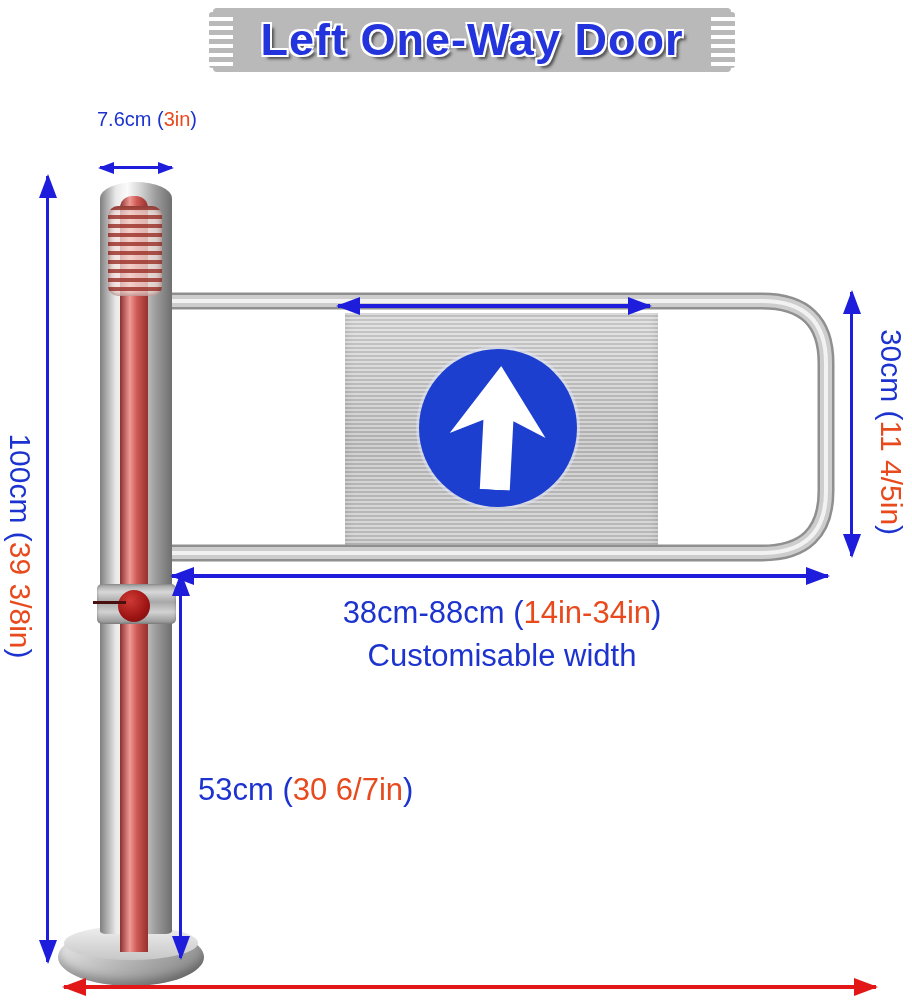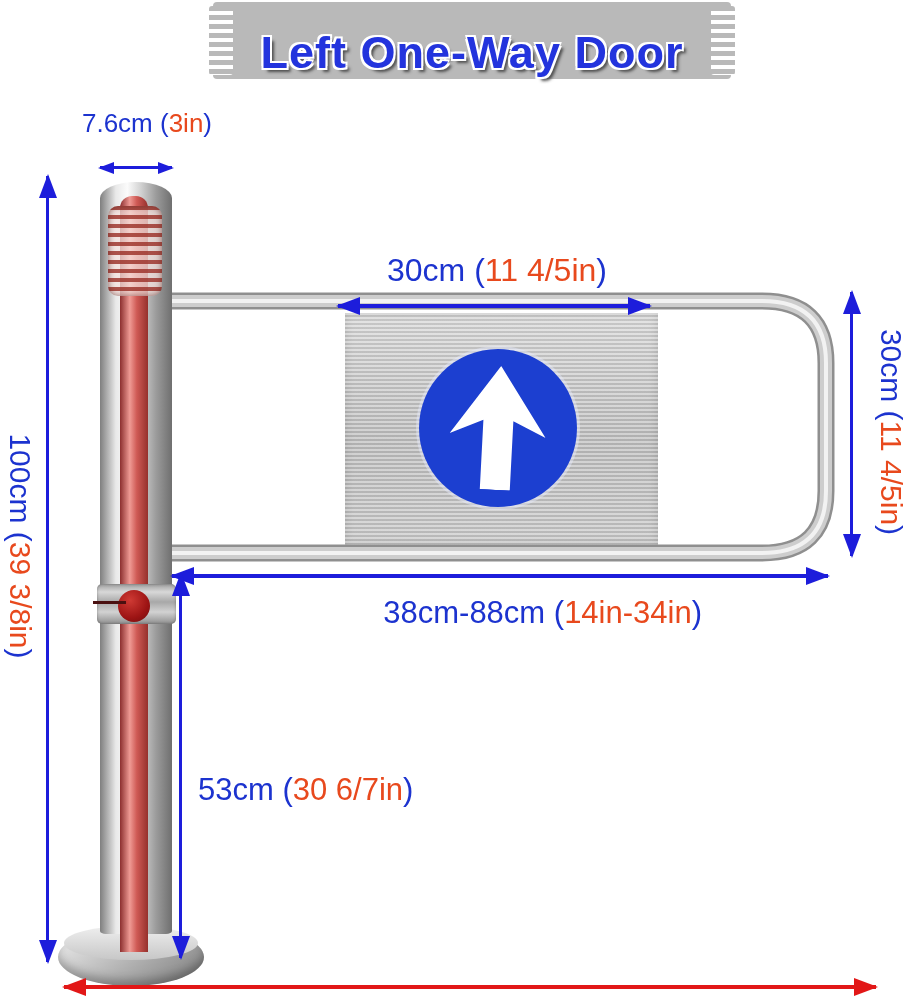--- a/index.html
+++ b/index.html
@@ -4,23 +4,23 @@
 <style>
   :root{
     --text-blue:#1c33cf; --inch-orange:#e8491d; --arrow-blue:#1d1ddb;
     --arrow-red:#e21717; --title-blue:#2334dd; --banner-gray:#b9b9b9; --sign-blue:#1c3fd0;
   }
   *{margin:0;padding:0;box-sizing:border-box;}
   body{background:#fff;font-family:"Liberation Sans",sans-serif;}
   .stage{position:relative;width:912px;height:1000px;background:#fff;overflow:hidden;}
 
   
-  .banner{position:absolute;left:213px;top:2px;width:518px;height:77px;
+  .banner{position:absolute;left:213px;top:8px;width:518px;height:64px;
     background:var(--banner-gray);border-radius:4px;
-    display:flex;align-items:flex-end;justify-content:center;}
+    display:flex;align-items:center;justify-content:center;}
   .banner .fringe{position:absolute;top:4px;bottom:4px;width:24px;
     background:repeating-linear-gradient(to bottom,var(--banner-gray) 0 5px,#fff 5px 9px);}
   .banner .fringe.l{left:-4px;border-radius:3px;}
   .banner .fringe.r{right:-4px;border-radius:3px;}
   .banner h1{font-size:45px;font-weight:800;letter-spacing:1px;color:var(--title-blue);
     text-shadow:-2px -2px 0 #fff,2px -2px 0 #fff,-2px 2px 0 #fff,2px 2px 0 #fff,
       4px 4px 3px rgba(60,60,60,.85);}
 
   
   .post{position:absolute;left:100px;top:182px;width:72px;height:752px;
@@ -102,49 +102,49 @@
   <svg class="gate-svg" width="912" height="1000">
     <path d="M 172 301 H 762 Q 826 301 826 363 V 491 Q 826 553 762 553 H 172" fill="none" stroke="#8f8f8f" stroke-width="17"></path>
     <path d="M 172 301 H 762 Q 826 301 826 363 V 491 Q 826 553 762 553 H 172" fill="none" stroke="#cdcdcd" stroke-width="12"></path>
     <path d="M 172 301 H 762 Q 826 301 826 363 V 491 Q 826 553 762 553 H 172" fill="none" stroke="#f2f2f2" stroke-width="4"></path>
   </svg>
 
   <div class="panel"></div>
   <div class="sign-circle"></div>
   <div class="sign-arrow"></div>
 
-  <div class="dlabel center" style="left:52px;top:108px;width:190px;font-size:26px;"><span>7.6cm (</span><span class="in">3in</span><span>)</span></div>
+  <div class="dlabel center" style="left:52px;top:108px;width:190px;font-size:20px;"><span>7.6cm (</span><span class="in">3in</span><span>)</span></div>
   <div class="dline" style="left:100px;top:166px;width:72px;height:3px;">
     <div class="hd left sm"></div>
     <div class="hd right sm"></div>
   </div>
 
   <div class="dline" style="left:46px;top:176px;width:3px;height:786px;">
     <div class="hd up"></div>
     <div class="hd down"></div>
   </div>
   <div class="dlabel center rot" style="left:-330px;top:529px;width:700px;font-size:30px;"><span>100cm (</span><span class="in">39 3/8in</span><span>)</span></div>
 
-  <div class="dlabel center" style="left:347px;top:252px;width:300px;font-size:32px;"><span>30cm (</span><span class="in">11 4/5in</span><span>)</span></div>
   <div class="dline" style="left:338px;top:304px;width:312px;height:4px;z-index:12;">
     <div class="hd left"></div>
     <div class="hd right"></div>
   </div>
 
   <div class="dline" style="left:850px;top:292px;width:3px;height:264px;">
     <div class="hd up"></div>
     <div class="hd down"></div>
   </div>
   <div class="dlabel center rot" style="left:681px;top:415px;width:420px;font-size:30px;"><span>30cm (</span><span class="in">11 4/5in</span><span>)</span></div>
 
   <div class="dline" style="left:172px;top:574px;width:656px;height:4px;">
     <div class="hd left"></div>
     <div class="hd right"></div>
   </div>
-  <div class="dlabel center" style="left:302px;top:595px;width:400px;text-align:right;"><span>38cm-88cm (</span><span class="in">14in-34in</span><span>)</span></div>
+  <div class="dlabel center" style="left:302px;top:595px;width:400px;"><span>38cm-88cm (</span><span class="in">14in-34in</span><span>)</span></div>
+  <div class="dlabel center" style="left:327px;top:638px;width:350px;">Customisable width</div>
 
   <div class="dline" style="left:179px;top:574px;width:3px;height:384px;">
     <div class="hd up"></div>
     <div class="hd down"></div>
   </div>
   <div class="dlabel" style="left:198px;top:772px;"><span>53cm (</span><span class="in">30 6/7in</span><span>)</span></div>
 
   <div class="dline red" style="left:64px;top:985px;width:812px;height:4px;">
     <div class="hd left"></div>
     <div class="hd right"></div>

